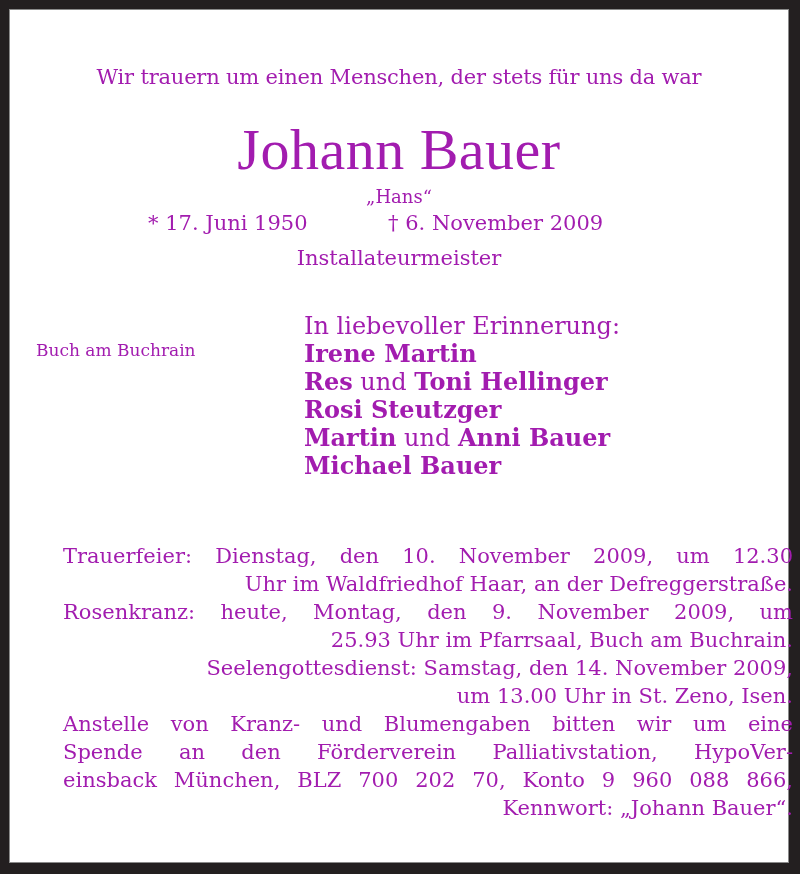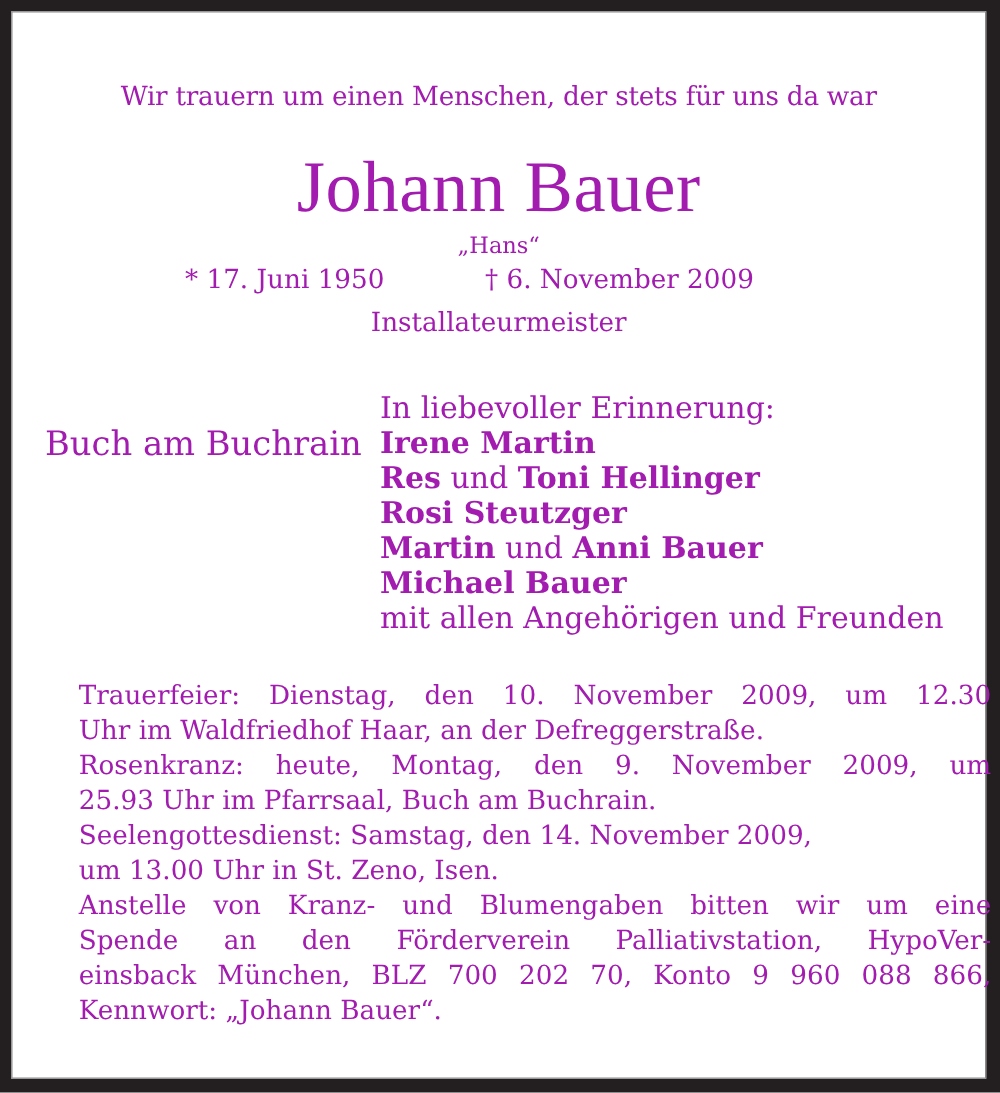--- a/index.html
+++ b/index.html
@@ -11,28 +11,28 @@
   }
   .line { position: absolute; left: 0; width: 100%; text-align: center; white-space: nowrap; }
   .header { top: 55px; font-size: 21px; letter-spacing: -0.2px; }
   .name { top: 107px; font-family: "Liberation Serif", serif; font-size: 58px; letter-spacing: 0.5px; line-height: 66px; }
   .nick { top: 176px; font-size: 18px; }
   .dates { top: 201px; font-size: 21px; }
   .dates .birth { position: absolute; left: 138px; }
   .dates .death { position: absolute; left: 378px; }
   .job { top: 236px; font-size: 21px; }
 
-  .left-place { position: absolute; left: 26px; top: 330px; font-size: 27px; white-space: nowrap; }
+  .left-place { position: absolute; left: 26px; top: 330px; font-size: 17px; white-space: nowrap; }
   .mourners { position: absolute; left: 294px; top: 302px; font-size: 24px; line-height: 28px; white-space: nowrap; }
   .mourners .b { font-weight: bold; }
 
   .info { position: absolute; left: 26px; top: 532px; width: 730px; font-size: 21px; line-height: 28px; margin-left: 27px; }
   .info .row { white-space: nowrap; }
   .info .justify { text-align: justify; text-align-last: justify; }
-  .info .center { text-align: left; }
+  .info .center { text-align: right; }
 </style>
 </head>
 <body>
 
 <div class="card">
   <div class="line header">Wir trauern um einen Menschen, der stets für uns da war</div>
   <div class="line name">Johann Bauer</div>
   <div class="line nick">„Hans“</div>
   <div class="line dates">
     <span class="birth">* 17. Juni 1950</span>
@@ -44,21 +44,20 @@
 
   <div class="mourners">
     <div>In liebevoller Erinnerung:</div>
     <div id="mourner-lines">
         <div><span class="b">Irene Martin</span></div>
         <div><span class="b">Res</span><span> und </span><span class="b">Toni Hellinger</span></div>
         <div><span class="b">Rosi Steutzger</span></div>
         <div><span class="b">Martin</span><span> und </span><span class="b">Anni Bauer</span></div>
         <div><span class="b">Michael Bauer</span></div>
       </div>
-    <div>mit allen Angehörigen und Freunden</div>
   </div>
 
   <div class="info" id="info-block">
       <div class="row justify">Trauerfeier: Dienstag, den 10. November 2009, um 12.30</div>
       <div class="row center">Uhr im Waldfriedhof Haar, an der Defreggerstraße.</div>
       <div class="row justify">Rosenkranz: heute, Montag, den 9. November 2009, um</div>
       <div class="row center">25.93 Uhr im Pfarrsaal, Buch am Buchrain.</div>
       <div class="row center">Seelengottesdienst: Samstag, den 14. November 2009,</div>
       <div class="row center">um 13.00 Uhr in St. Zeno, Isen.</div>
       <div class="row justify">Anstelle von Kranz- und Blumengaben bitten wir um eine</div>

